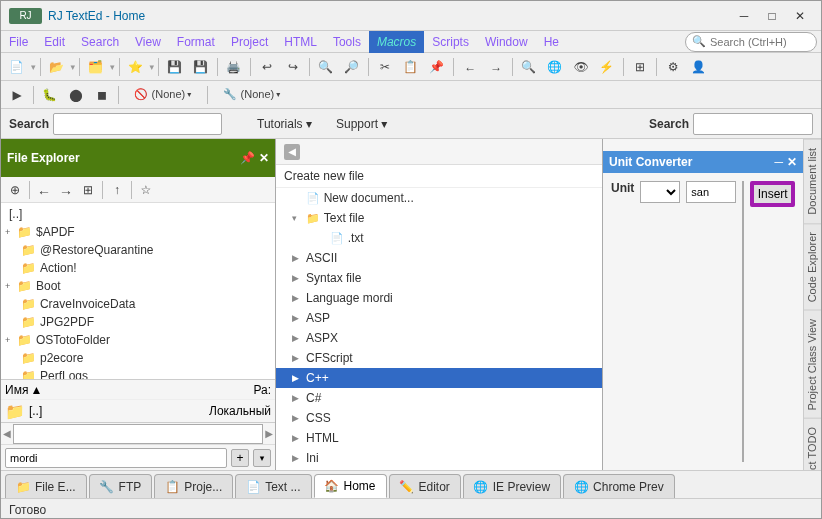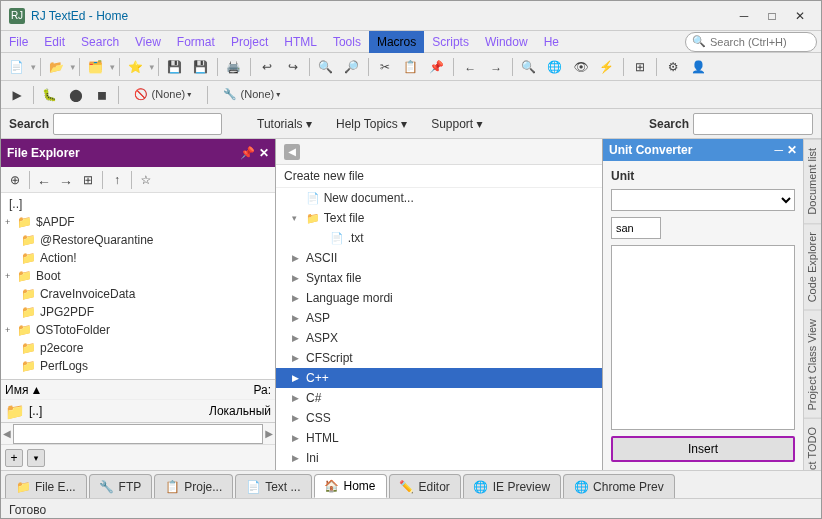--- a/index.html
+++ b/index.html
@@ -8,21 +8,21 @@
     
     #title-bar {
       background: #f0f0f0;
       height: 30px;
       display: flex;
       align-items: center;
       padding: 0 8px;
       border-bottom: 1px solid #ccc;
       user-select: none;
     }
-    #title-bar .icon { width: 16px; height: 16px; background: #4a7c59; margin-right: 6px; border-radius: 2px; display: flex; align-items: center; justify-content: center; color: white; font-size: 10px; }
+    #title-bar .icon { width: 33px; height: 16px; background: #4a7c59; margin-right: 6px; border-radius: 2px; display: flex; align-items: center; justify-content: center; color: white; font-size: 10px; }
     #title-bar .title { flex: 1; font-size: 12px; color: #0369a1; }
     #title-bar .win-controls { display: flex; gap: 2px; }
     #title-bar .win-btn { width: 26px; height: 20px; border: none; background: transparent; cursor: pointer; font-size: 12px; color: #333; display: flex; align-items: center; justify-content: center; }
 
     
     #menu-bar {
       background: #f0f0f0;
       height: 22px;
       display: flex;
       align-items: center;
@@ -30,21 +30,21 @@
     }
     .menu-item {
       padding: 2px 8px;
       cursor: pointer;
       color: #8b5cf6;
       height: 22px;
       display: flex;
       align-items: center;
       white-space: nowrap;
     }
-    .menu-item.active { background: #316ac5; color: #000000; }
+    .menu-item.active { background: #316ac5; color: #5eead4; font-style: italic; }
 
     
     #toolbar {
       background: #f0f0f0;
       height: 28px;
       display: flex;
       align-items: center;
       padding: 2px 4px;
       border-bottom: 1px solid #ccc;
       gap: 2px;
@@ -105,23 +105,23 @@
 
     
     #file-explorer {
       width: 275px;
       background: white;
       border-right: 1px solid #aaa;
       display: flex;
       flex-direction: column;
     }
     #fe-header {
-      background: #701a75;
+      background: #4d7c0f;
       color: white;
-      height: 28px;
+      height: 38px;
       display: flex;
       align-items: center;
       padding: 12px 6px;
       font-size: 12px;
       font-weight: bold;
     }
     #fe-header .fe-title { flex: 1; }
     #fe-header .fe-controls { display: flex; gap: 4px; font-size: 11px; }
     #fe-toolbar {
       height: 26px;
@@ -216,28 +216,28 @@
     #unit-header {
       background: #4a90d9;
       color: white;
       height: 22px;
       display: flex;
       align-items: center;
       padding: 0 6px;
       font-size: 12px;
       font-weight: bold;
       gap: 4px;
+      margin-top: 12px;
     }
     #unit-header .unit-title { flex: 1; }
     #unit-header .unit-controls { display: flex; gap: 4px; font-size: 11px; }
     #unit-content {
       flex: 1;
       padding: 8px;
       display: flex;
-      flex-direction: column;
       gap: 6px;
     }
     #unit-label { font-size: 12px; color: #333; font-weight: bold; }
     #unit-select {
       width: 100%;
       height: 22px;
       border: 1px solid #aaa;
       background: white;
       font-size: 11px;
     }
@@ -252,21 +252,21 @@
     #unit-result-area {
       flex: 1;
       border: 1px solid #aaa;
       background: white;
       min-height: 120px;
     }
     #unit-insert-btn {
       width: 100%;
       height: 26px;
       background: #e0e0e0;
-      border: 2px solid #a21caf;
+      border: 4px solid #a21caf;
       cursor: pointer;
       font-size: 12px;
       border-radius: 2px;
     }
 
     
     #side-tabs {
       width: 18px;
       background: #e8e8e8;
       display: flex;
@@ -436,21 +436,20 @@
 </div>
 
 <div id="body-area">
 
   <div id="search-bar">
     <span class="search-label">Search</span>
     <input type="text" id="search-input-left" style="">
 
     <div style="margin-left: 20px; display:flex; gap:2px; align-items:center;">
       <div class="nav-tab">Tutorials ▾</div>
-      <div class="nav-tab">Help Topics ▾</div>
       <div class="nav-tab">Support ▾</div>
     </div>
 
     <div id="search-right">
       <span class="search-label">Search</span>
       <input type="text" id="search-right-input" style="margin-left: 4px;">
     </div>
   </div>
 
   <div id="content-area">
@@ -540,20 +539,21 @@
           <span>[..]</span>
           <span style="flex:1;"></span>
           <span>Локальный</span>
         </div>
         <div style="display:flex; border-top:1px solid #ccc; height:22px; align-items:center; padding:0 2px; gap:2px; overflow:hidden;">
           <span style="font-size:10px; color:#888; white-space:nowrap;">◀</span>
           <span style="flex:1; height:20px; background:white; border:1px solid #aaa; display:flex; align-items:center; padding:0 4px; font-size:11px; overflow:hidden; white-space:nowrap;"></span>
           <span style="font-size:10px; color:#888; white-space:nowrap;">▶</span>
         </div>
         <div id="fe-path-bar" style="display:flex; align-items:center; height:26px; padding:2px 4px; border-top:1px solid #ddd; gap:4px;">
+          <input type="text" class="path-input" style="flex: 1 1 0%; height: 20px; border: 1px solid rgb(170, 170, 170); font-size: 11px; border-radius: 2px; padding: 0px 4px;" value="mordi">
           <button style="width:18px; height:18px; font-size:12px; border:1px solid #aaa; background:#e0e0e0; cursor:pointer; border-radius:2px;">+</button>
           <button style="width:18px; height:18px; font-size:9px; border:1px solid #aaa; background:#e0e0e0; cursor:pointer; border-radius:2px;">▾</button>
         </div>
       </div>
     </div>
 
     <div id="middle-panel">
       <div id="middle-toolbar">
         <button class="tb-btn" style="width:16px;height:16px;font-size:10px; background:#aaa; color:white; border-radius:2px;">◀</button>
       </div>

